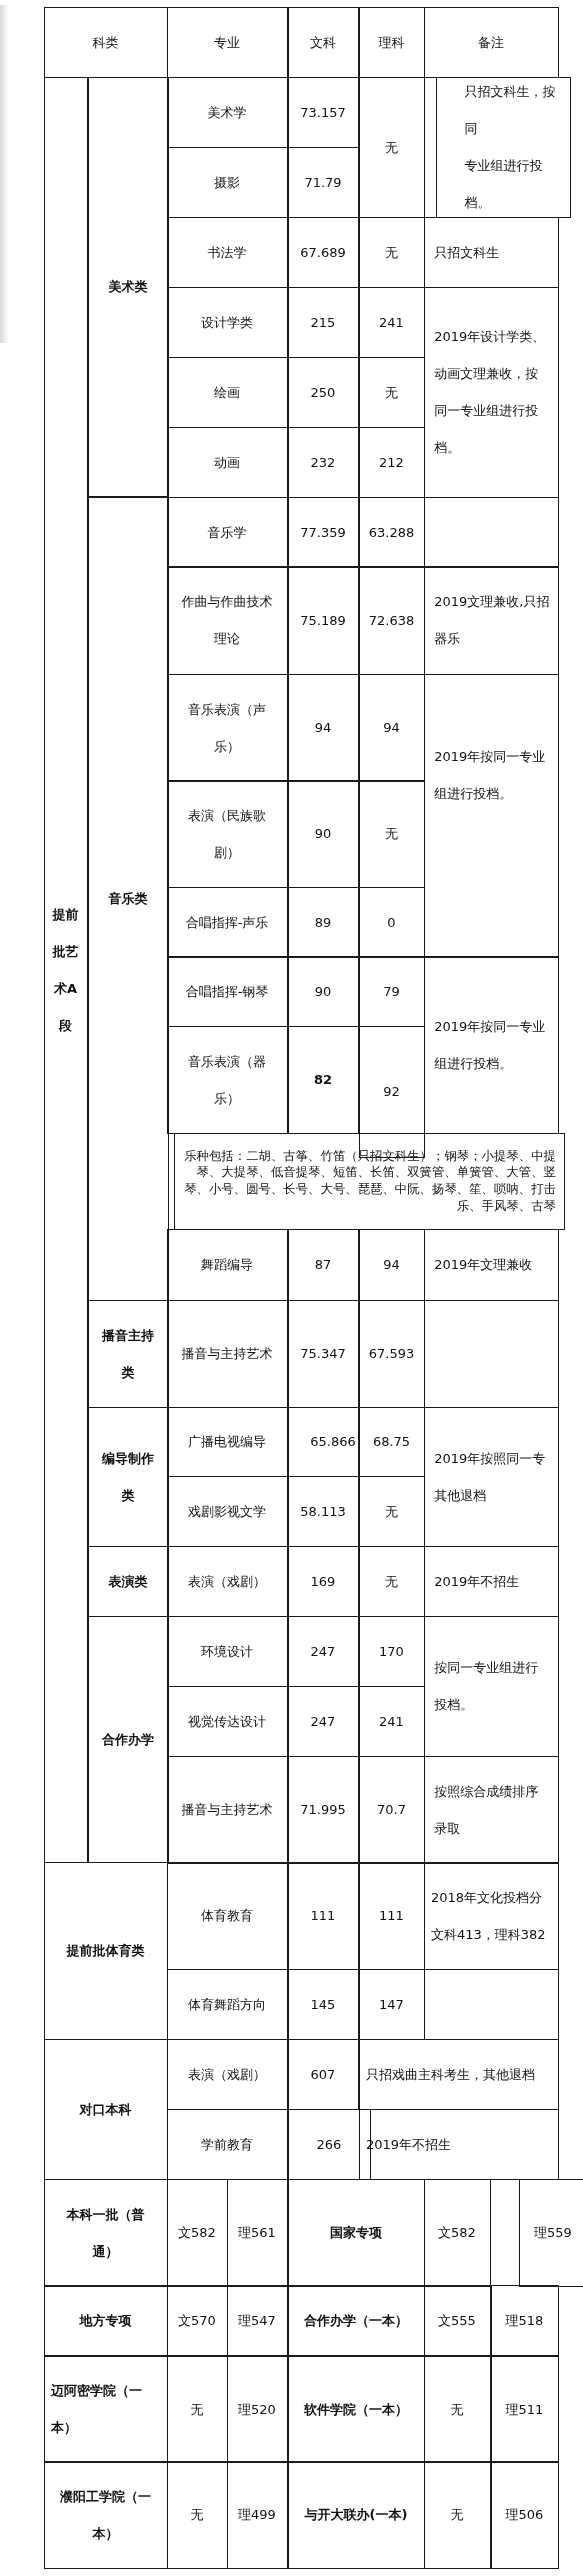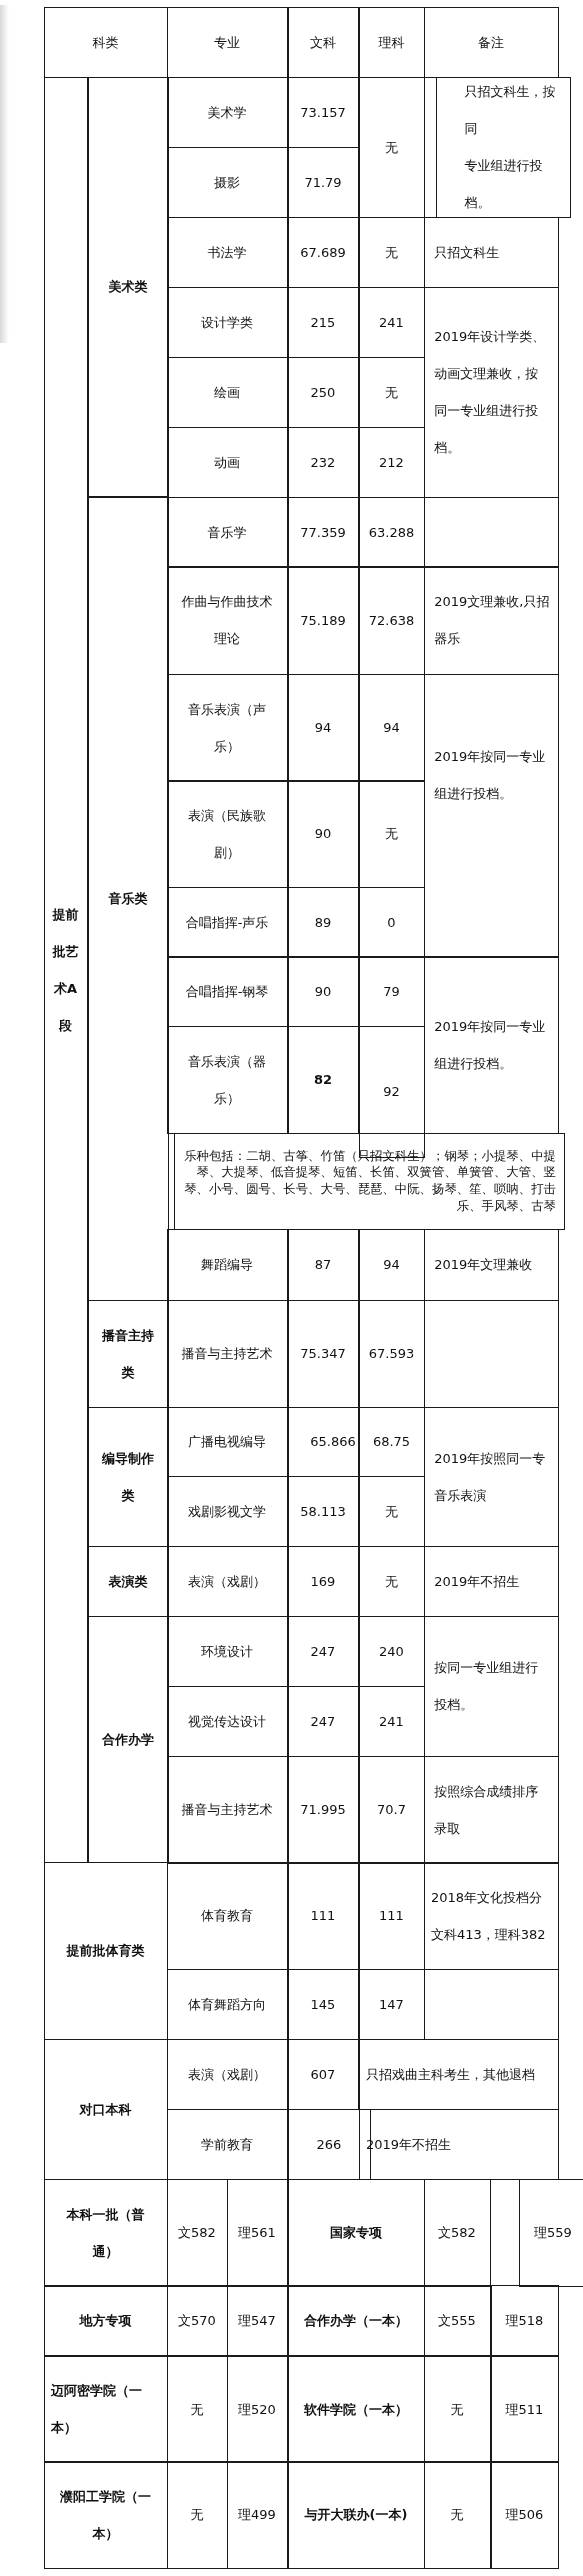--- a/index.html
+++ b/index.html
@@ -259,21 +259,21 @@
       <span>戏剧影视文学</span>
     </div>
   <div class="c" style="left:288px;top:1476px;width:71px;height:71px;">
       <span>58.113</span>
     </div>
   <div class="c" style="left:359px;top:1476px;width:66px;height:71px;">
       <span>无</span>
     </div>
   <div class="c left" style="left:424px;top:1407px;width:135px;height:140px;">
       <span>2019年按照同一专
-音乐表演</span>
+其他退档</span>
     </div>
 
   <div class="c b" style="left:88px;top:1546px;width:81px;height:71px;">
       <span>表演类</span>
     </div>
   <div class="c" style="left:167px;top:1546px;width:121px;height:71px;">
       <span>表演（戏剧）</span>
     </div>
   <div class="c" style="left:288px;top:1546px;width:71px;height:71px;">
       <span>169</span>
@@ -288,21 +288,21 @@
   <div class="c b" style="left:88px;top:1616px;width:81px;height:247px;">
       <span>合作办学</span>
     </div>
   <div class="c" style="left:167px;top:1616px;width:121px;height:71px;">
       <span>环境设计</span>
     </div>
   <div class="c" style="left:288px;top:1616px;width:71px;height:71px;">
       <span>247</span>
     </div>
   <div class="c" style="left:359px;top:1616px;width:66px;height:71px;">
-      <span>240</span>
+      <span>170</span>
     </div>
   <div class="c" style="left:167px;top:1686px;width:121px;height:71px;">
       <span>视觉传达设计</span>
     </div>
   <div class="c" style="left:288px;top:1686px;width:71px;height:71px;">
       <span>247</span>
     </div>
   <div class="c" style="left:359px;top:1686px;width:66px;height:71px;">
       <span>241</span>
     </div>

